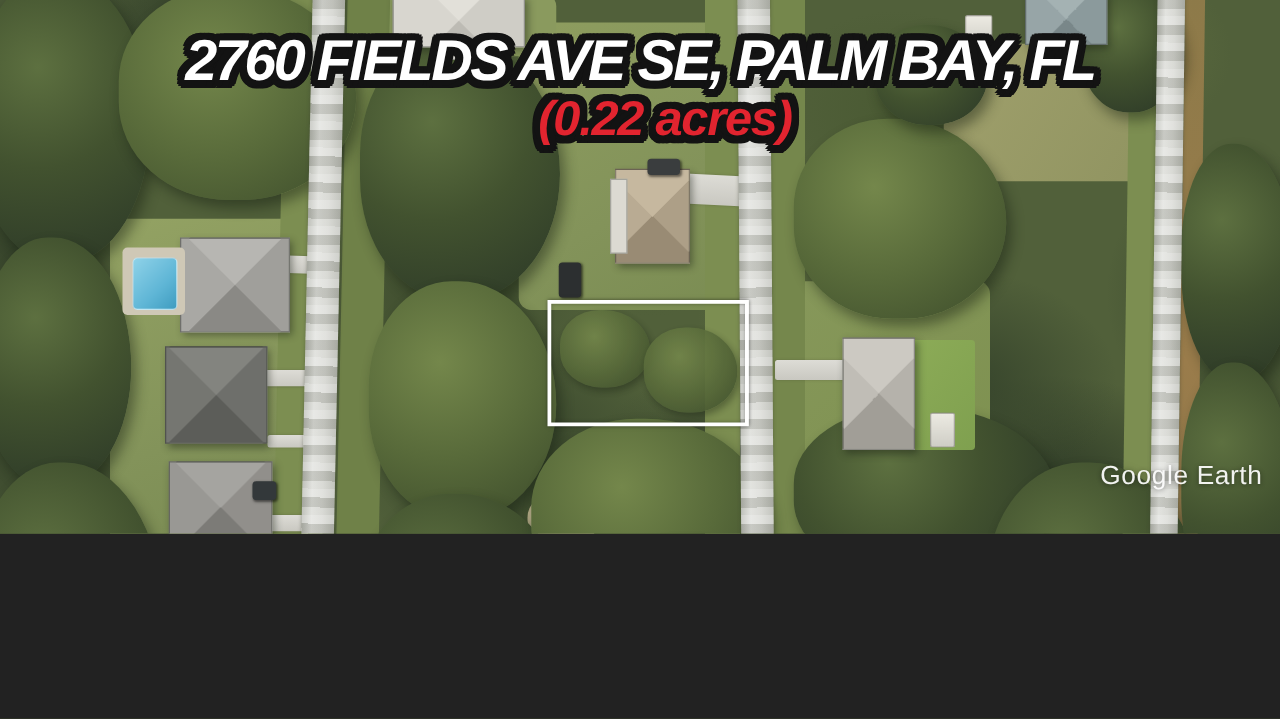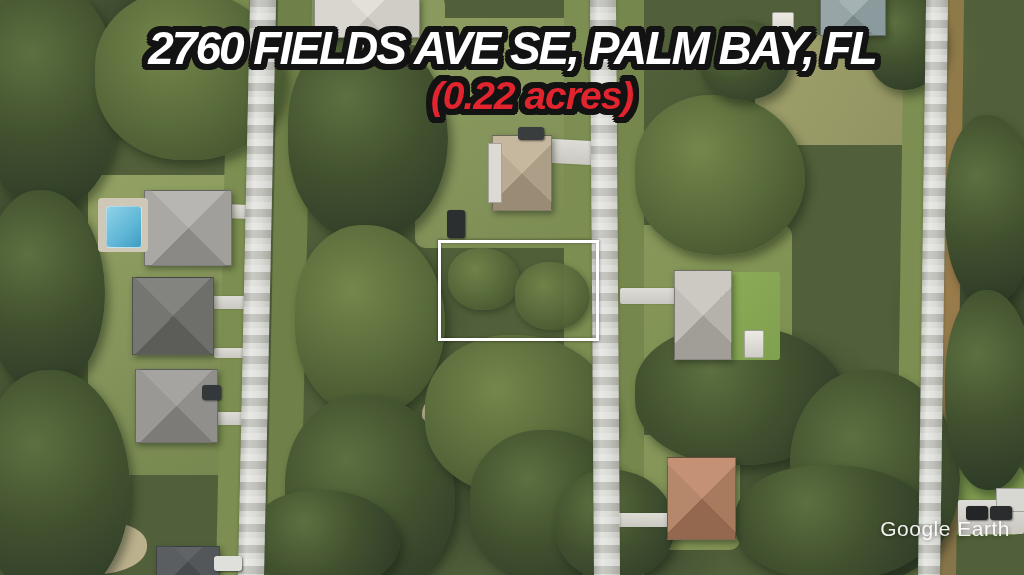--- a/index.html
+++ b/index.html
@@ -1,17 +1,17 @@
 <!DOCTYPE html>
 <html style="--title-text: #ffffff; --title-outline: #131313; --subtitle-text: #e2242f; --boundary: #ffffff; --road: #cfd0ca; --lawn: #87975a; --trees-dark: #34422a; --trees-mid: #5d7040; --sand: #c6b995; --pool: #5fb6d6; --roof-gray: #a3a29e; --roof-dark-gray: #6b6c6a; --roof-tan: #b0a289; --roof-terracotta: #a87a5e; --roof-light: #b5b2ab;"><head>
 <meta charset="utf-8">
 <style>
   html,body{margin:0;padding:0;background:#222;}
   .scene{
-    position:relative;width:1024px;height:575px;overflow:hidden;
+    position:relative;width:1024px;height:427px;overflow:hidden;
     font-family:"Liberation Sans",sans-serif;
     background-color:#51603a;
   }
   
   .veg-base{
     position:absolute;inset:0;z-index:0;
     background-color:#51603a;
     background-image:
       radial-gradient(140px 110px at 4% 12%, #33402a 0%, rgba(51,64,42,0) 72%),
       radial-gradient(160px 120px at 16% 4%, #2e3b27 0%, rgba(46,59,39,0) 70%),

